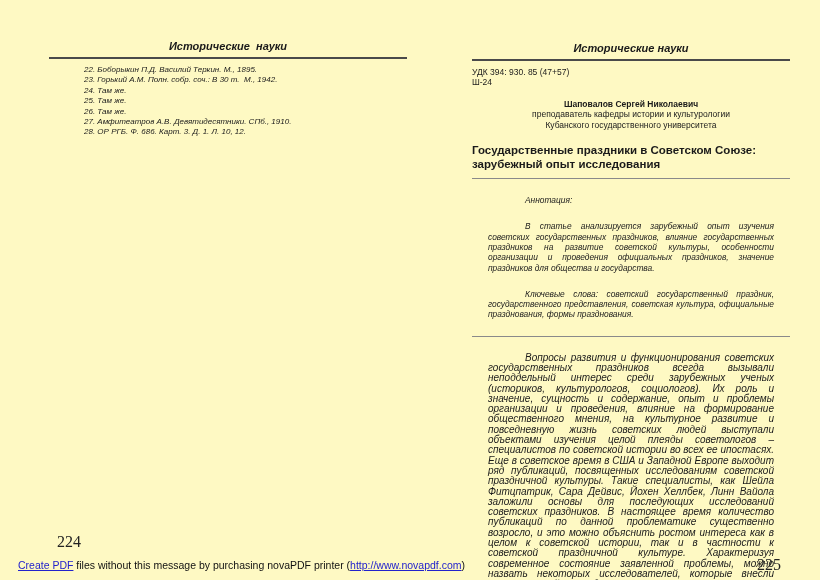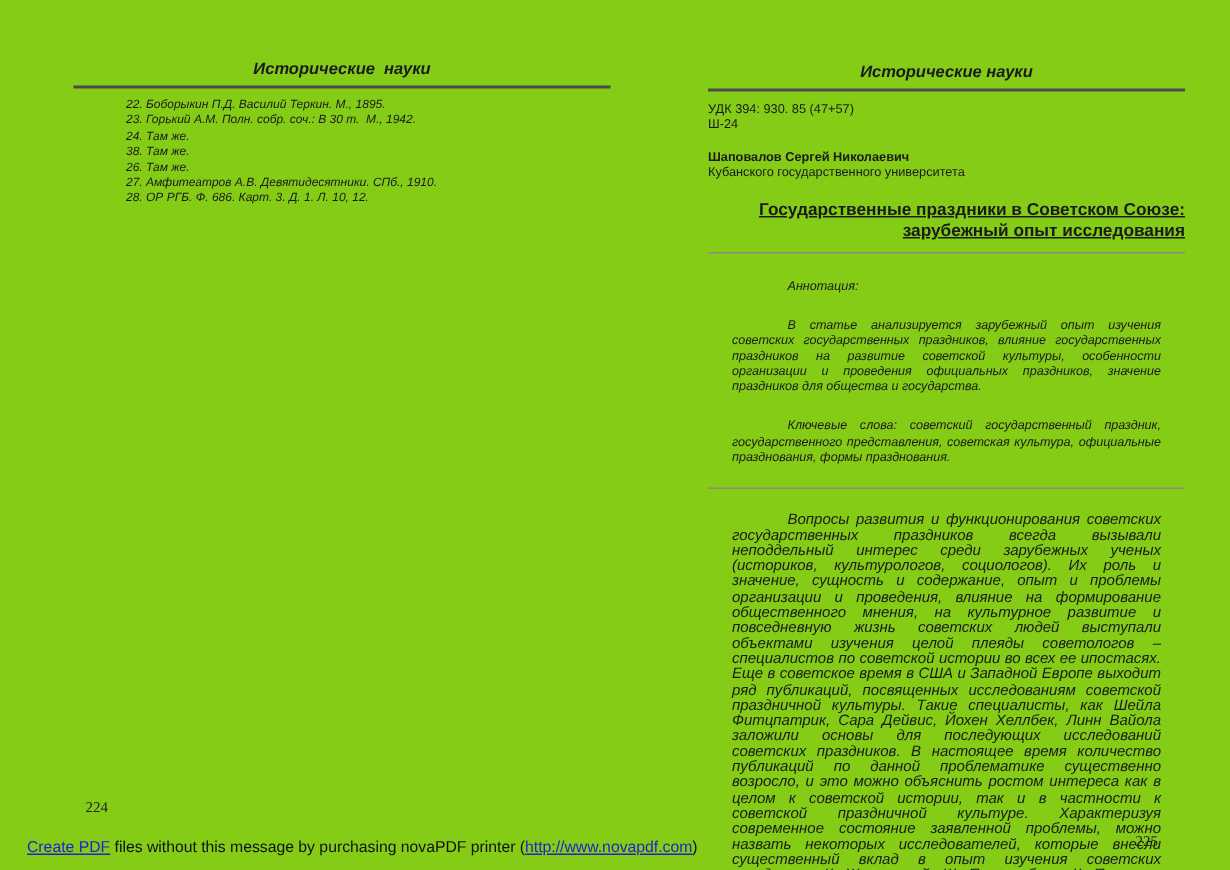--- a/index.html
+++ b/index.html
@@ -1,86 +1,87 @@
 <!DOCTYPE html>
 <html lang="ru"><head>
 <meta charset="utf-8">
 <style>
   html, body { margin:0; padding:0; background:#ffffff; }
   .canvas {
-    position:relative; width:820px; height:580px; background:#84cc16;
+    position:relative; width:820px; height:580px; background:#fef9c3;
     font-family:"Liberation Sans", sans-serif; color:#1a1a1a; overflow:hidden;
   }
 
   
   .left-page { position:absolute; left:49px; top:40px; width:358px; }
   .page-header {
     font-style:italic; font-weight:bold; font-size:11px; text-align:center;
     padding-bottom:5px; border-bottom:2px solid #4a4a4a; white-space:pre;
   }
   .refs {
     margin-top:6px; padding-left:35px; font-style:italic;
     font-size:8px; line-height:10.4px;
   }
   .refs div { white-space:pre; }
 
   
   .right-page { position:absolute; left:472px; top:42px; width:318px; }
   .udk-block { margin-top:6px; font-size:8.5px; line-height:10.4px; }
-  .author-block { margin-top:11px; font-size:8.5px; line-height:10.4px; }
+  .author-block { margin-top:11px; font-size:8.5px; line-height:10.4px;text-align:center; }
   .author-name { font-weight:bold; }
   .article-title {
-    margin-top:13px; text-align:right; font-weight:bold;
-    font-size:11.5px; line-height:14px;text-decoration:underline;
+    margin-top:13px; text-align:left; font-weight:bold;
+    font-size:11.5px; line-height:14px;
   }
   .sep { border:none; border-top:1px solid #8a8a8a; margin:7px 0 6px 0; }
   .annotation {
     font-style:italic; font-size:8.4px; line-height:10.3px; text-align:justify;
   }
   .annotation p, .body-text p { margin:16px; text-indent:37px; }
   .body-text { font-size:10px; line-height:10.3px; text-align:justify;font-style:italic; }
 
   
-  .pn { position:absolute; font-family:"Liberation Serif", serif; font-size:10px; color:#222; }
+  .pn { position:absolute; font-family:"Liberation Serif", serif; font-size:16px; color:#222; }
   .pn-left  { left:57px;  top:533px; }
   .pn-right { left:757px; top:556px; }
 
   
   .footer { position:absolute; left:18px; top:559px; font-size:10.5px; color:#111; }
   .footer a { color:#2222cc; text-decoration:underline; cursor:pointer; }
 </style>
 </head>
 <body>
 
 <div class="canvas">
 
   <div class="left-page">
     <div class="page-header">Исторические  науки</div>
     <div class="refs">
       <div>22. Боборыкин П.Д. Василий Теркин. М., 1895.</div>
       <div>23. Горький А.М. Полн. собр. соч.: В 30 т.  М., 1942.</div>
       <div>24. Там же.</div>
-      <div>38. Там же.</div>
+      <div>25. Там же.</div>
       <div>26. Там же.</div>
       <div>27. Амфитеатров А.В. Девятидесятники. СПб., 1910.</div>
       <div>28. ОР РГБ. Ф. 686. Карт. 3. Д. 1. Л. 10, 12.</div>
     </div>
   </div>
   <div class="pn pn-left">224</div>
 
   <div class="right-page">
     <div class="page-header">Исторические науки</div>
 
     <div class="udk-block">
       <div>УДК 394: 930. 85 (47+57)</div>
       <div>Ш-24</div>
     </div>
 
     <div class="author-block">
       <div class="author-name">Шаповалов Сергей Николаевич</div>
+      <div>преподаватель кафедры истории и культурологии</div>
       <div>Кубанского государственного университета</div>
     </div>
 
     <div class="article-title">
       <div>Государственные праздники в Советском Союзе:</div>
       <div>зарубежный опыт исследования</div>
     </div>
 
     <hr class="sep">
 

